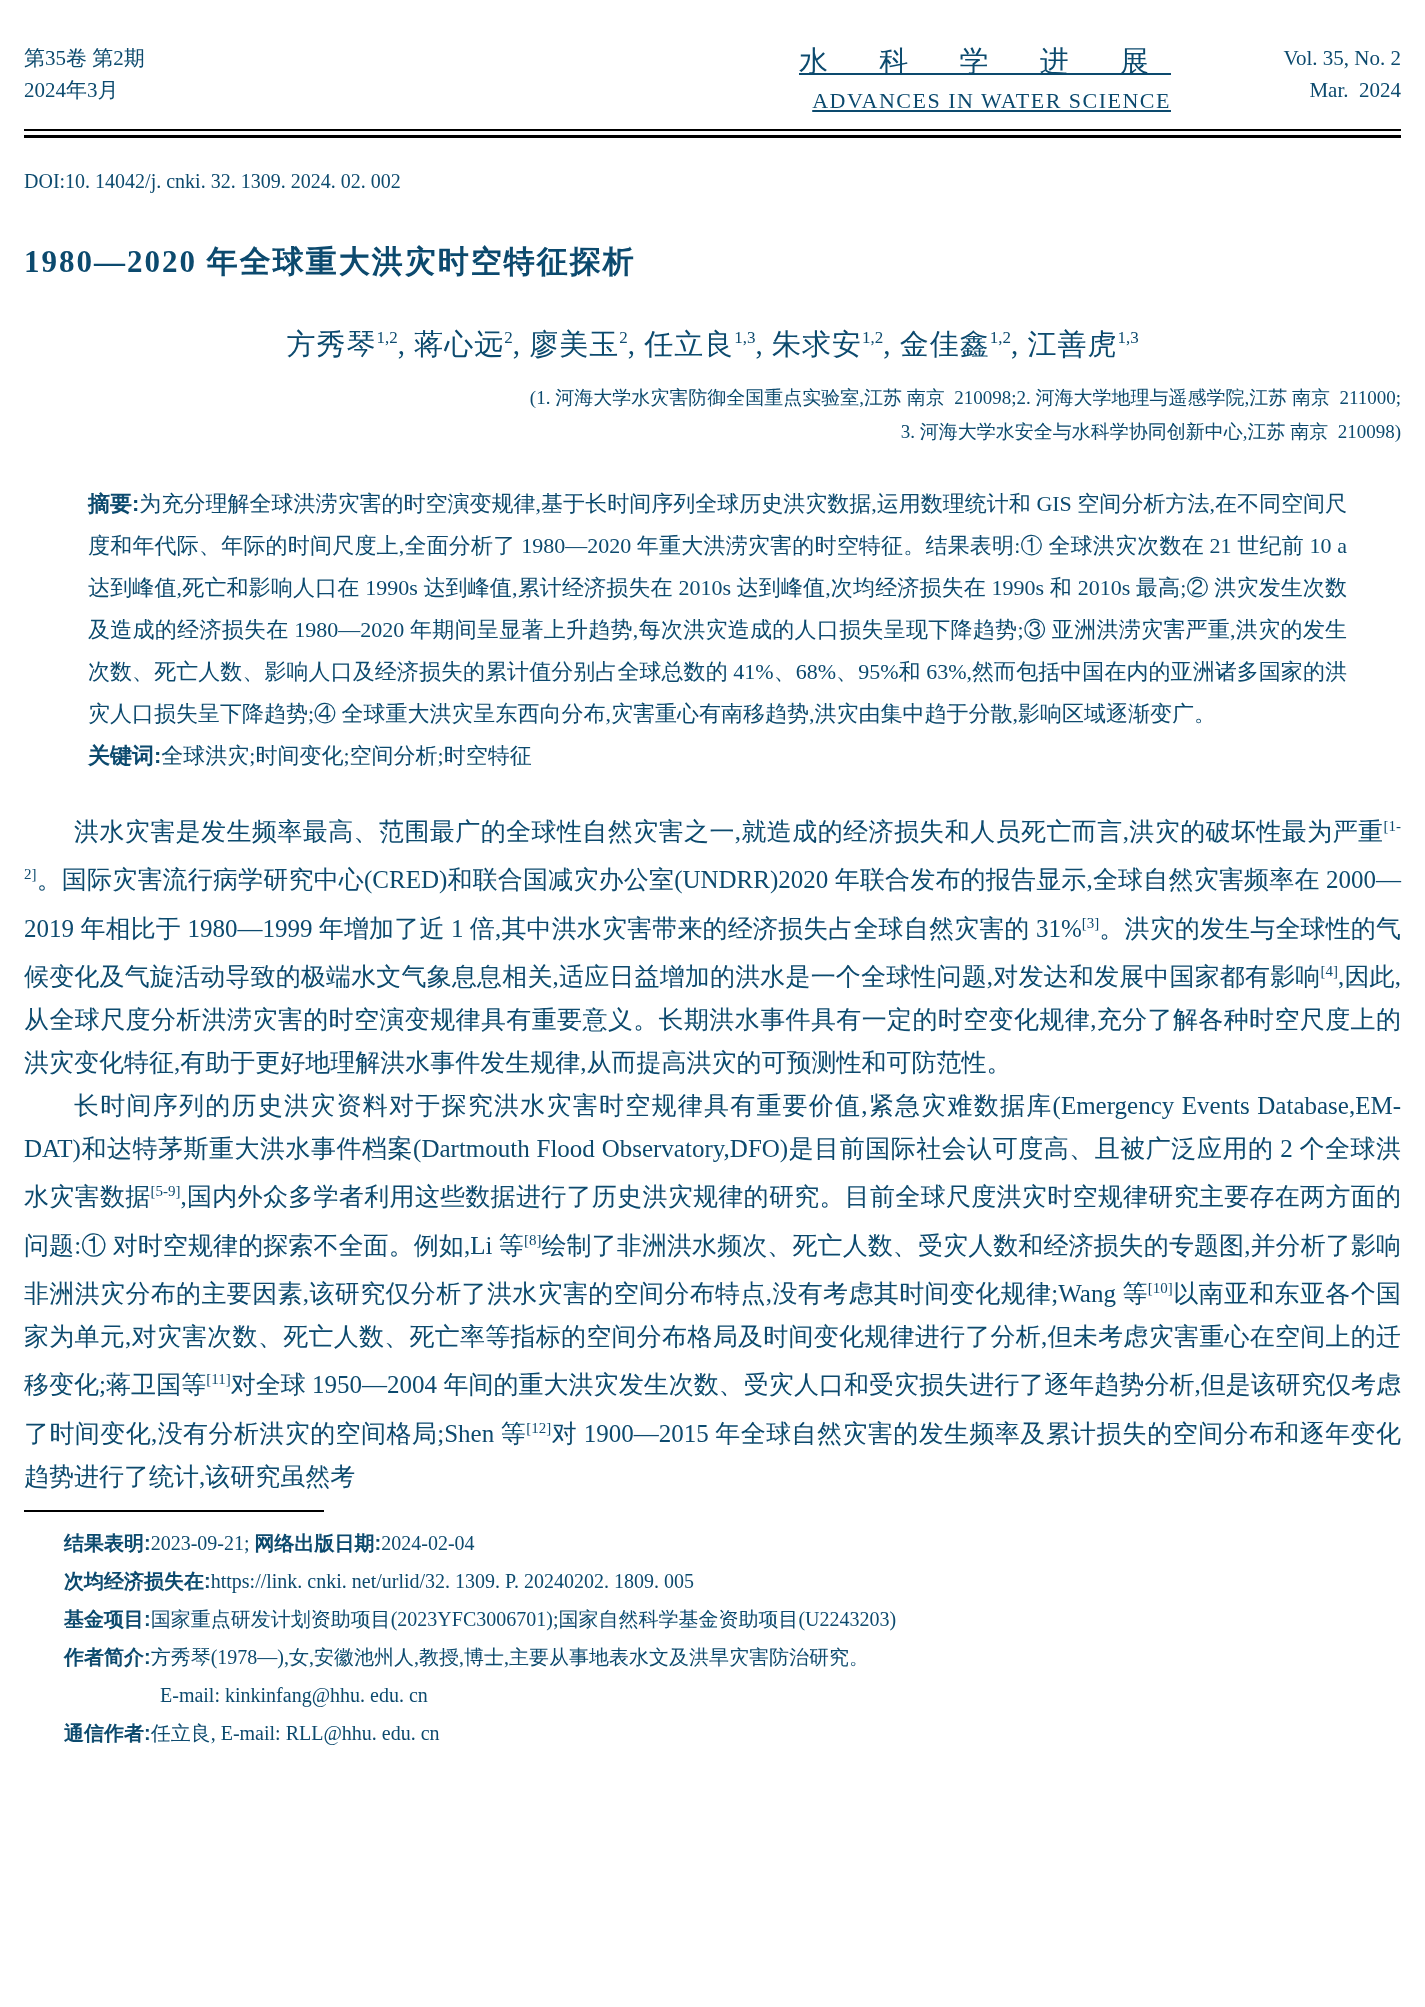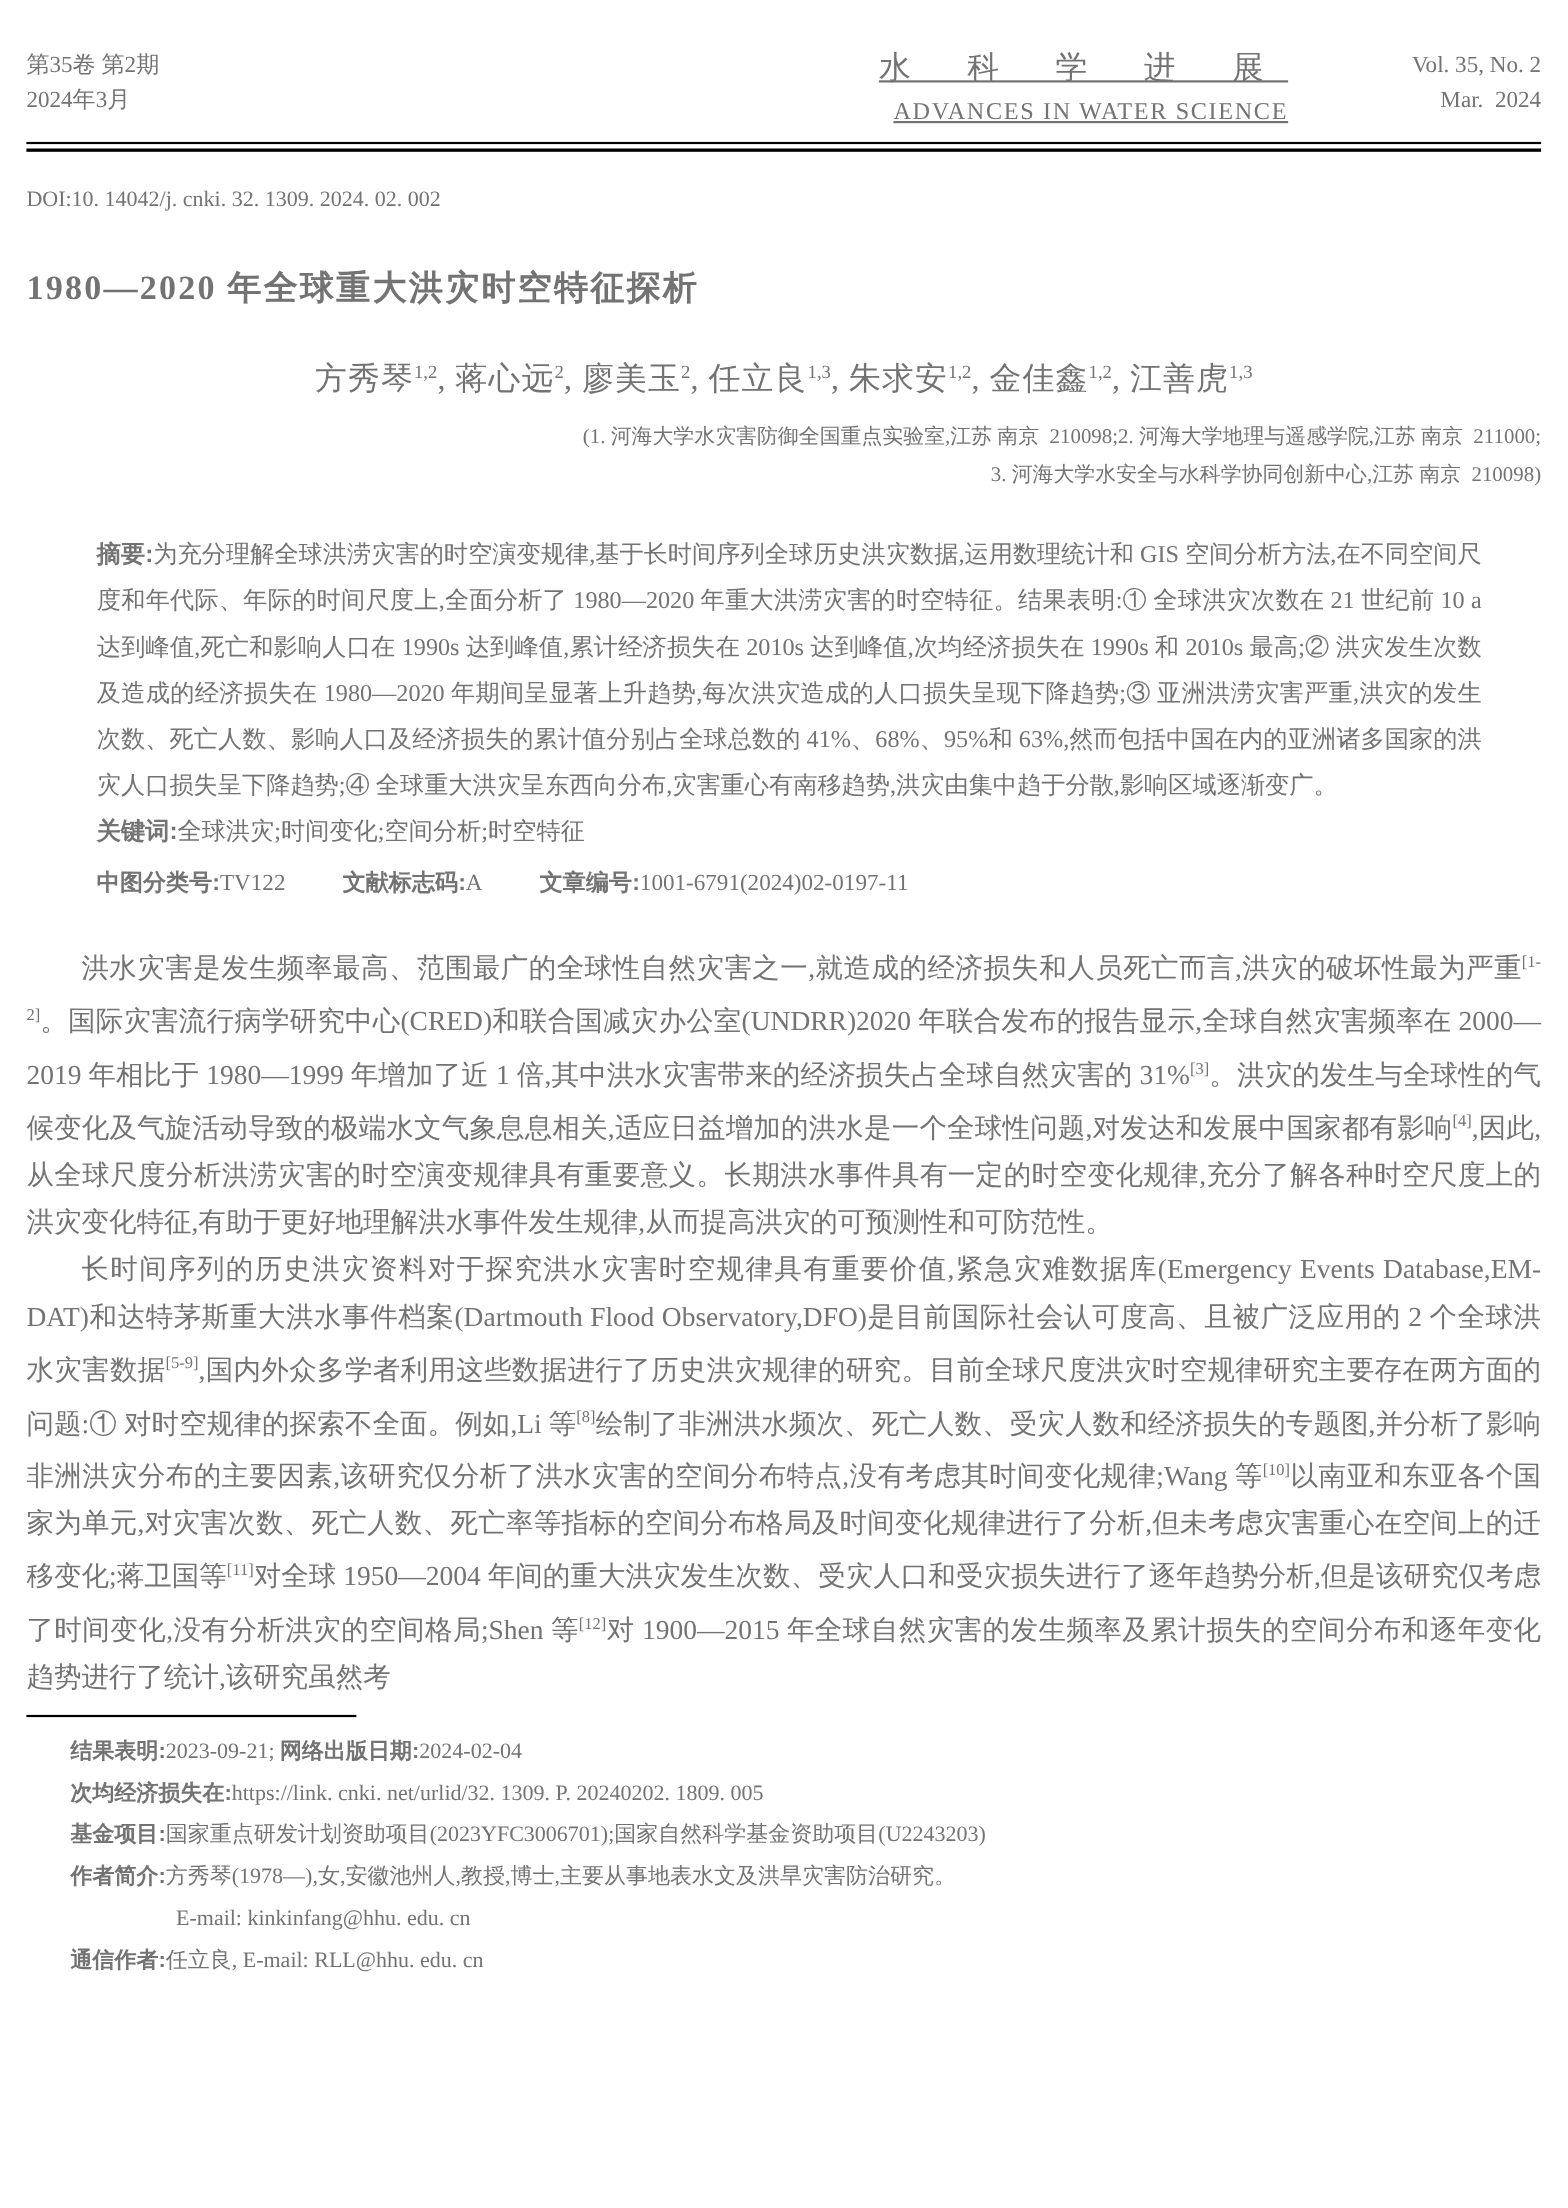--- a/index.html
+++ b/index.html
@@ -1,19 +1,19 @@
 <!DOCTYPE html>
 <html lang="zh"><head>
 <meta charset="utf-8">
 <style>
   html,body{margin:0;padding:0;background:#ffffff;}
   .page{
     width:1425px;height:2007px;box-sizing:border-box;
     padding:42px 24px 0 24px;margin:0 auto;position:relative;overflow:hidden;
-    background:#ffffff;color:#737373;
+    background:#ffffff;color:#0c4a6e;
     font-family:"Liberation Serif","DejaVu Serif",serif;
   }
   
   .hdr{display:flex;justify-content:space-between;align-items:flex-start;}
   .hdr-left{font-size:21px;line-height:32px;width:230px;}
   .hdr-center{flex:1;text-align:right;text-decoration:underline;}
   .journal-cn{font-size:29px;letter-spacing:22px;margin-left:22px;white-space:nowrap;}
   .journal-en{font-size:22px;letter-spacing:1.5px;margin-top:6px;}
   .hdr-right{font-size:21px;line-height:32px;width:230px;text-align:right;}
   .double-rule{margin-top:15px;height:4px;border-top:2px solid #000;border-bottom:3px solid #000;}
@@ -68,21 +68,20 @@
 
   <div class="affils">
     <div>(1. 河海大学水灾害防御全国重点实验室,江苏 南京&nbsp;&nbsp;210098;2. 河海大学地理与遥感学院,江苏 南京&nbsp;&nbsp;211000;</div>
     <div>3. 河海大学水安全与水科学协同创新中心,江苏 南京&nbsp;&nbsp;210098)</div>
   </div>
 
   <p class="abstract"><span class="hei">摘要:</span><span>为充分理解全球洪涝灾害的时空演变规律,基于长时间序列全球历史洪灾数据,运用数理统计和 GIS 空间分析方法,在不同空间尺度和年代际、年际的时间尺度上,全面分析了 1980—2020 年重大洪涝灾害的时空特征。结果表明:① 全球洪灾次数在 21 世纪前 10 a 达到峰值,死亡和影响人口在 1990s 达到峰值,累计经济损失在 2010s 达到峰值,次均经济损失在 1990s 和 2010s 最高;② 洪灾发生次数及造成的经济损失在 1980—2020 年期间呈显著上升趋势,每次洪灾造成的人口损失呈现下降趋势;③ 亚洲洪涝灾害严重,洪灾的发生次数、死亡人数、影响人口及经济损失的累计值分别占全球总数的 41%、68%、95%和 63%,然而包括中国在内的亚洲诸多国家的洪灾人口损失呈下降趋势;④ 全球重大洪灾呈东西向分布,灾害重心有南移趋势,洪灾由集中趋于分散,影响区域逐渐变广。</span></p>
 
   <p class="keywords"><span class="hei">关键词:</span><span>全球洪灾;时间变化;空间分析;时空特征</span></p>
 
-  <p class="class-row"><span class="class-item"><span class="hei">中图分类号:</span><span>TV122</span></span><span class="class-item"><span class="hei">文献标志码:</span><span>A</span></span><span class="class-item"><span class="hei">文章编号:</span><span>1001-6791(2024)02-0197-11</span></span></p>
 
   <div class="body-text">
       <p>洪水灾害是发生频率最高、范围最广的全球性自然灾害之一,就造成的经济损失和人员死亡而言,洪灾的破坏性最为严重<sup>[1-2]</sup>。国际灾害流行病学研究中心(CRED)和联合国减灾办公室(UNDRR)2020 年联合发布的报告显示,全球自然灾害频率在 2000—2019 年相比于 1980—1999 年增加了近 1 倍,其中洪水灾害带来的经济损失占全球自然灾害的 31%<sup>[3]</sup>。洪灾的发生与全球性的气候变化及气旋活动导致的极端水文气象息息相关,适应日益增加的洪水是一个全球性问题,对发达和发展中国家都有影响<sup>[4]</sup>,因此,从全球尺度分析洪涝灾害的时空演变规律具有重要意义。长期洪水事件具有一定的时空变化规律,充分了解各种时空尺度上的洪灾变化特征,有助于更好地理解洪水事件发生规律,从而提高洪灾的可预测性和可防范性。</p>
       <p>长时间序列的历史洪灾资料对于探究洪水灾害时空规律具有重要价值,紧急灾难数据库(Emergency Events Database,EM-DAT)和达特茅斯重大洪水事件档案(Dartmouth Flood Observatory,DFO)是目前国际社会认可度高、且被广泛应用的 2 个全球洪水灾害数据<sup>[5-9]</sup>,国内外众多学者利用这些数据进行了历史洪灾规律的研究。目前全球尺度洪灾时空规律研究主要存在两方面的问题:① 对时空规律的探索不全面。例如,Li 等<sup>[8]</sup>绘制了非洲洪水频次、死亡人数、受灾人数和经济损失的专题图,并分析了影响非洲洪灾分布的主要因素,该研究仅分析了洪水灾害的空间分布特点,没有考虑其时间变化规律;Wang 等<sup>[10]</sup>以南亚和东亚各个国家为单元,对灾害次数、死亡人数、死亡率等指标的空间分布格局及时间变化规律进行了分析,但未考虑灾害重心在空间上的迁移变化;蒋卫国等<sup>[11]</sup>对全球 1950—2004 年间的重大洪灾发生次数、受灾人口和受灾损失进行了逐年趋势分析,但是该研究仅考虑了时间变化,没有分析洪灾的空间格局;Shen 等<sup>[12]</sup>对 1900—2015 年全球自然灾害的发生频率及累计损失的空间分布和逐年变化趋势进行了统计,该研究虽然考</p>
     </div>
 
   <hr class="foot-rule">
 
   <div class="footnote">
       <div class="foot-row"><span class="hei">结果表明:</span>2023-09-21; <span class="hei">网络出版日期:</span>2024-02-04</div>

